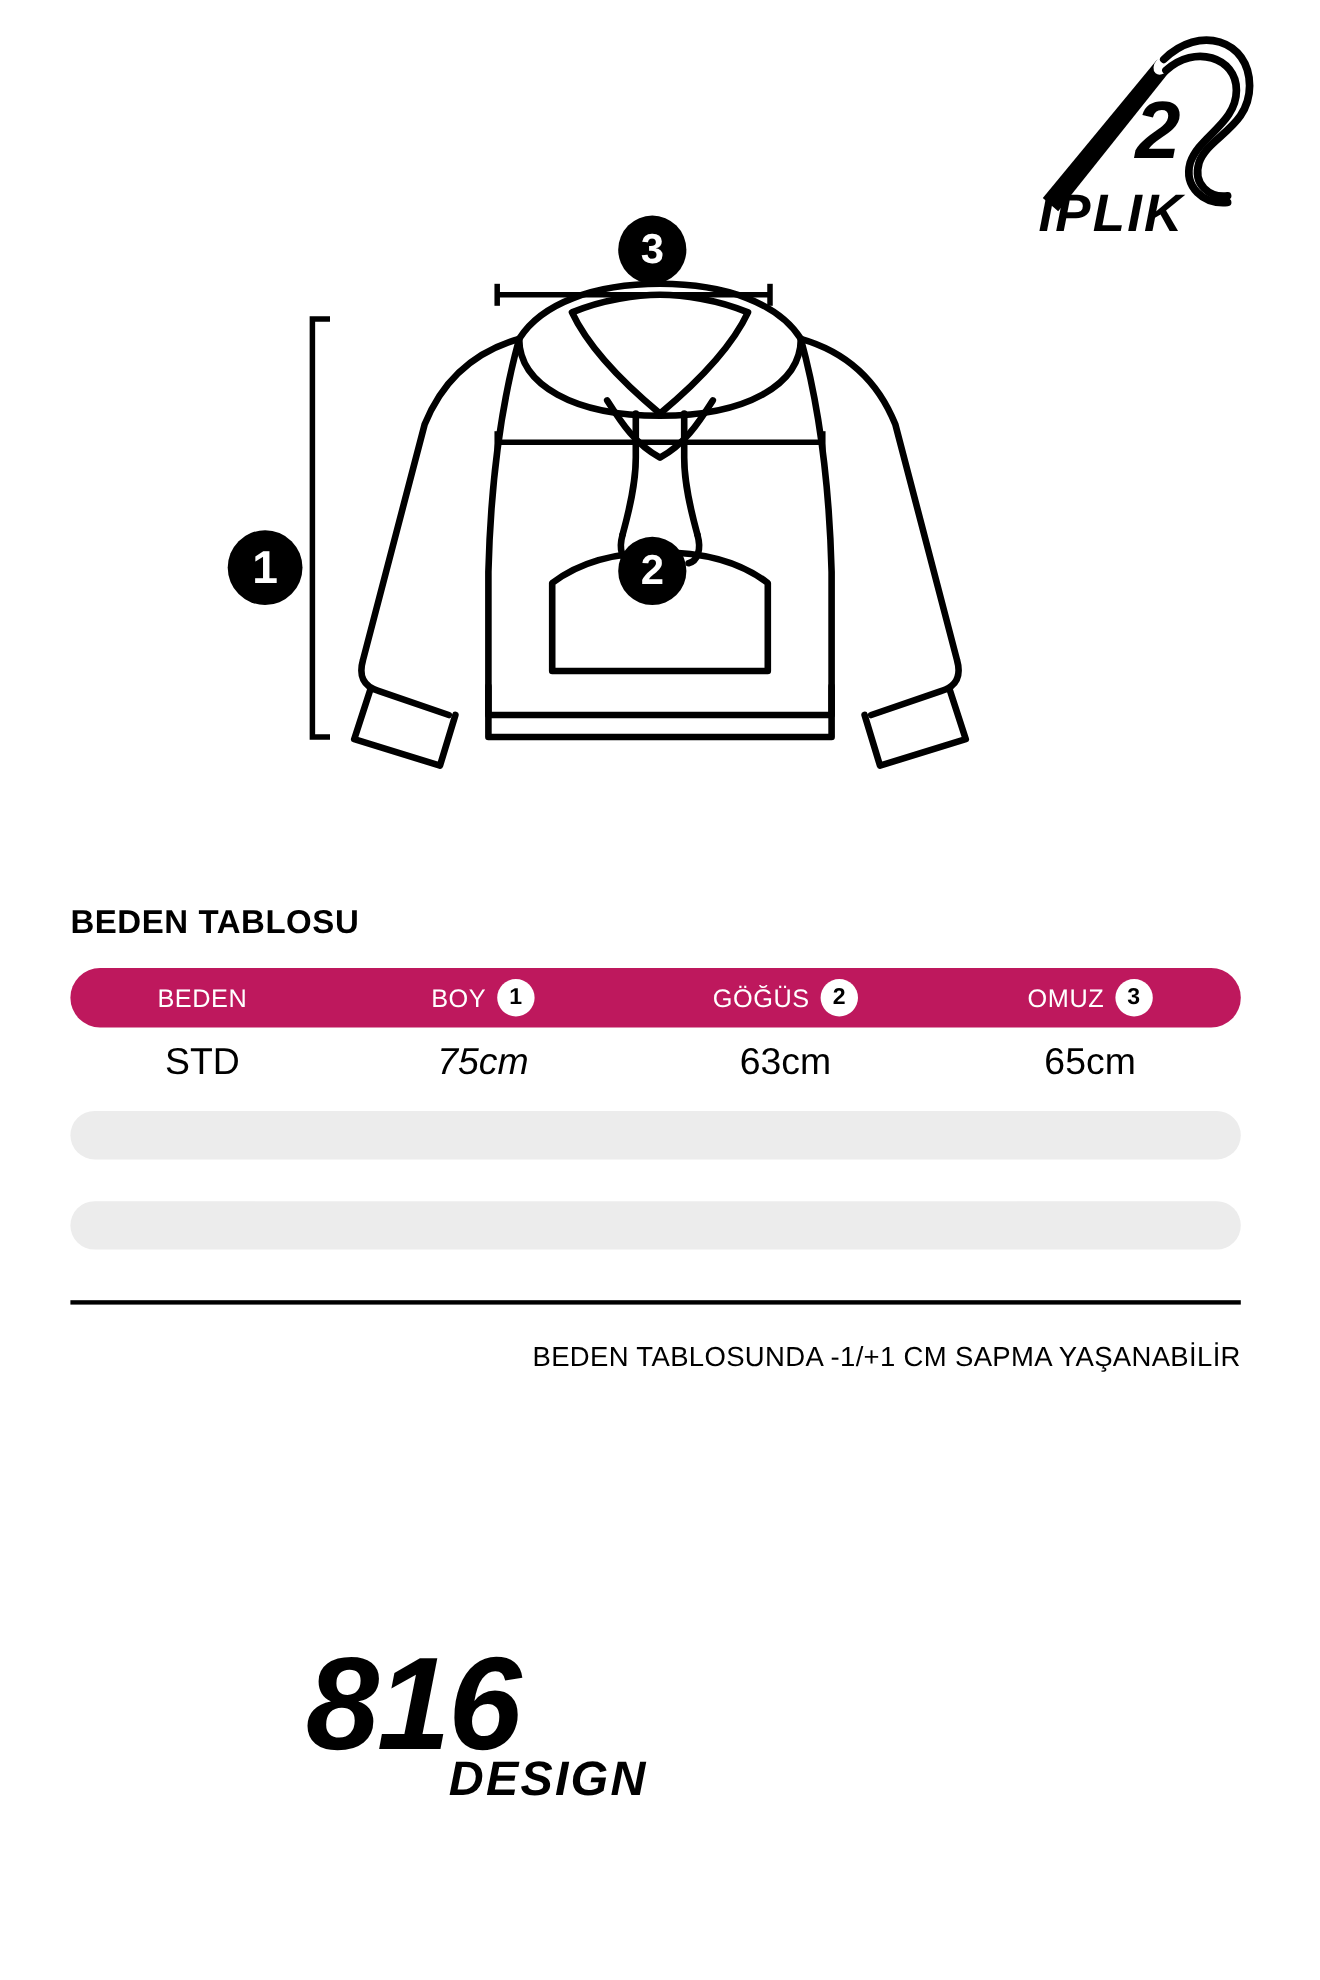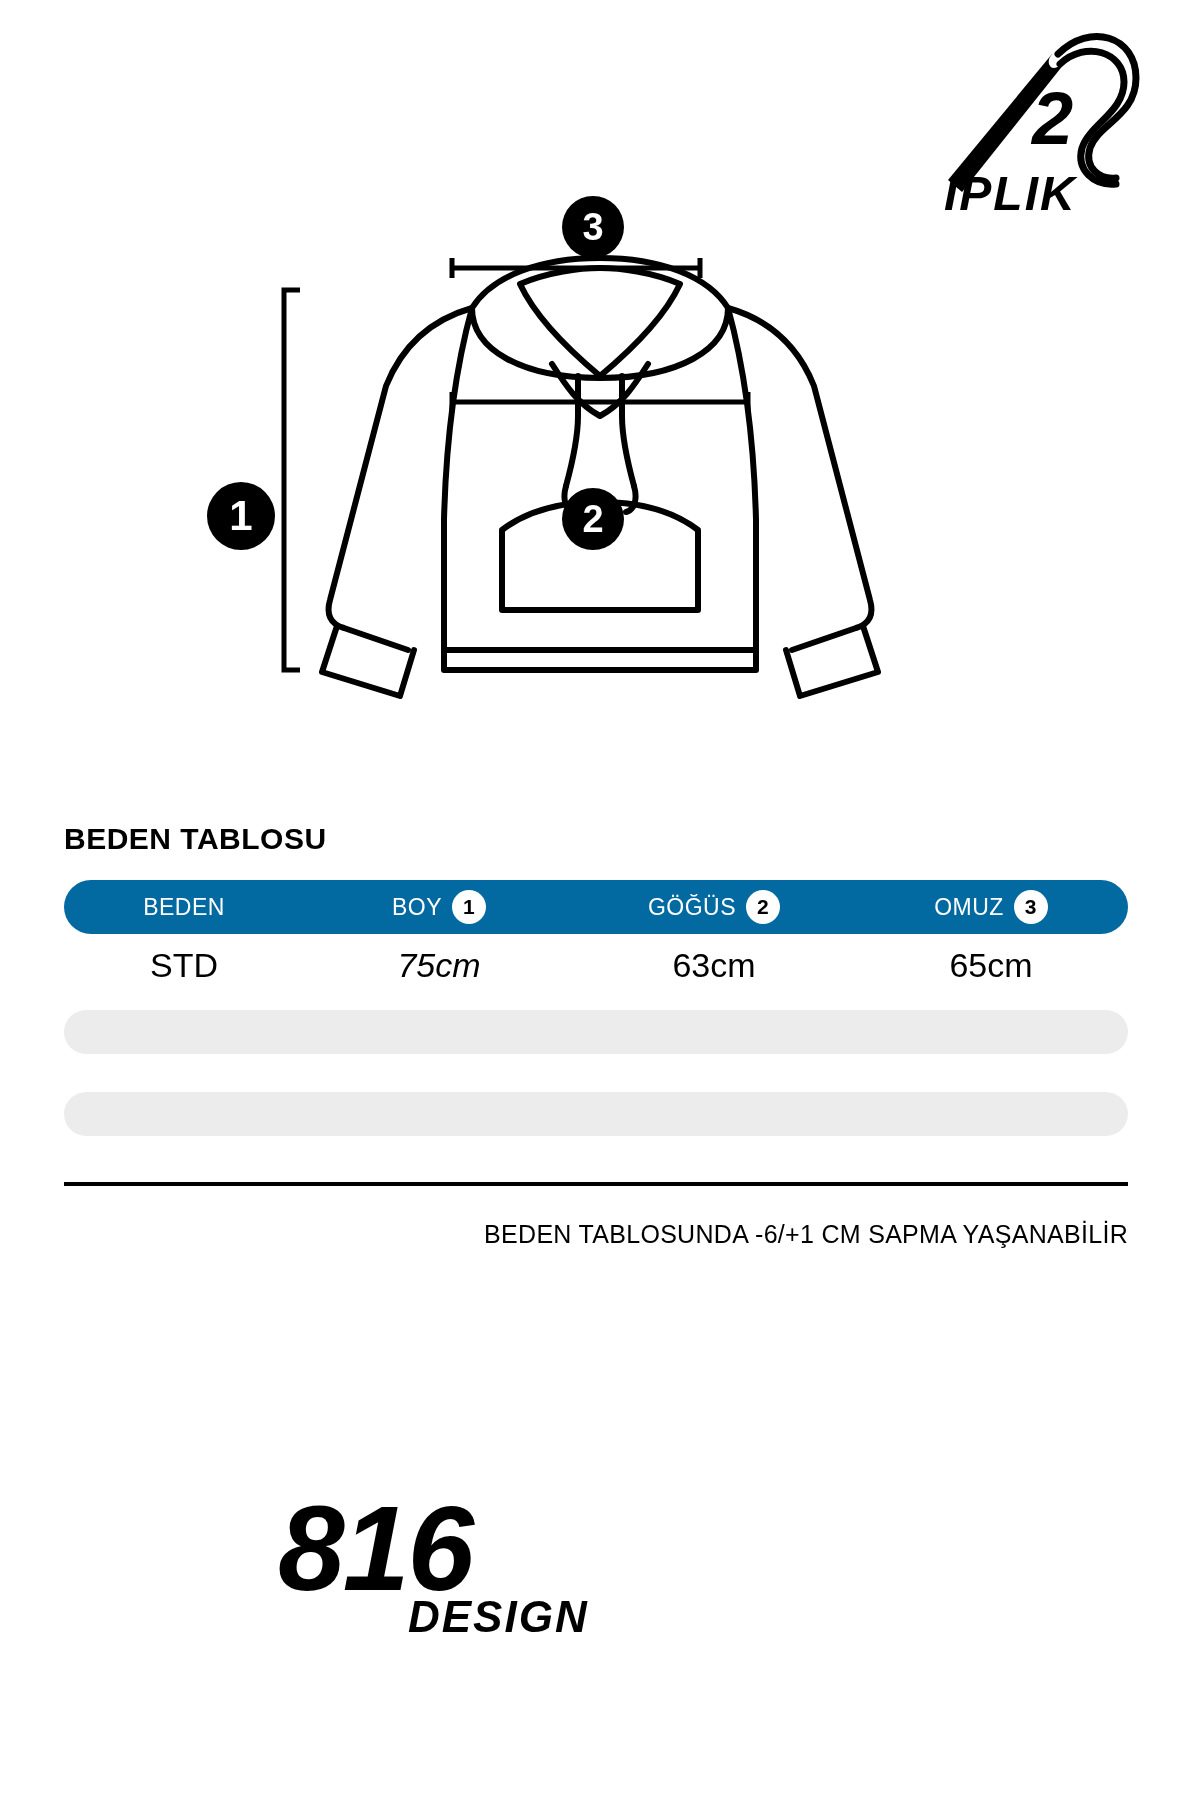--- a/index.html
+++ b/index.html
@@ -70,21 +70,21 @@
 
   .size-table {
     position: absolute;
     left: 64px;
     top: 880px;
     width: 1064px;
   }
 
   .header-row {
     height: 54px;
-    background: #0369a1;
+    background: #be185d;
     border-radius: 27px;
     color: #ffffff;
     display: flex;
     align-items: center;
     position: relative;
   }
   .header-cell {
     display: flex;
     align-items: center;
     justify-content: center;
@@ -269,21 +269,21 @@
     </div>
 
     <div class="placeholder-row"></div>
     <div class="placeholder-gap"></div>
     <div class="placeholder-row"></div>
   </div>
 
   <div class="divider"></div>
 
   <div class="notes">
-    <div>BEDEN TABLOSUNDA -6/+1 CM SAPMA YAŞANABİLİR</div>
+    <div>BEDEN TABLOSUNDA -1/+1 CM SAPMA YAŞANABİLİR</div>
   </div>
 
   <div class="brand">
     <svg viewBox="0 0 500 170" width="500" height="170" aria-hidden="true">
       <text x="0" y="110" font-family="'Liberation Sans', sans-serif" font-size="120" font-weight="bold" font-style="italic" letter-spacing="-2" fill="#000">816</text>
       <text x="130" y="152" font-family="'Liberation Sans', sans-serif" font-size="44" font-weight="bold" font-style="italic" letter-spacing="2" fill="#000">DESIGN</text>
     </svg>
   </div>
 
 </div>

